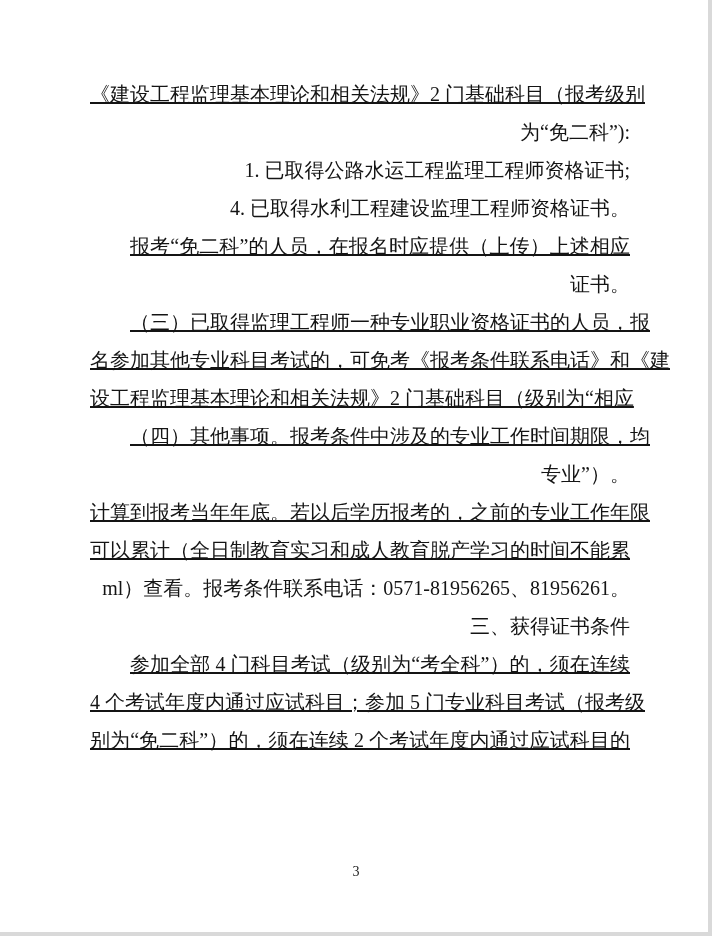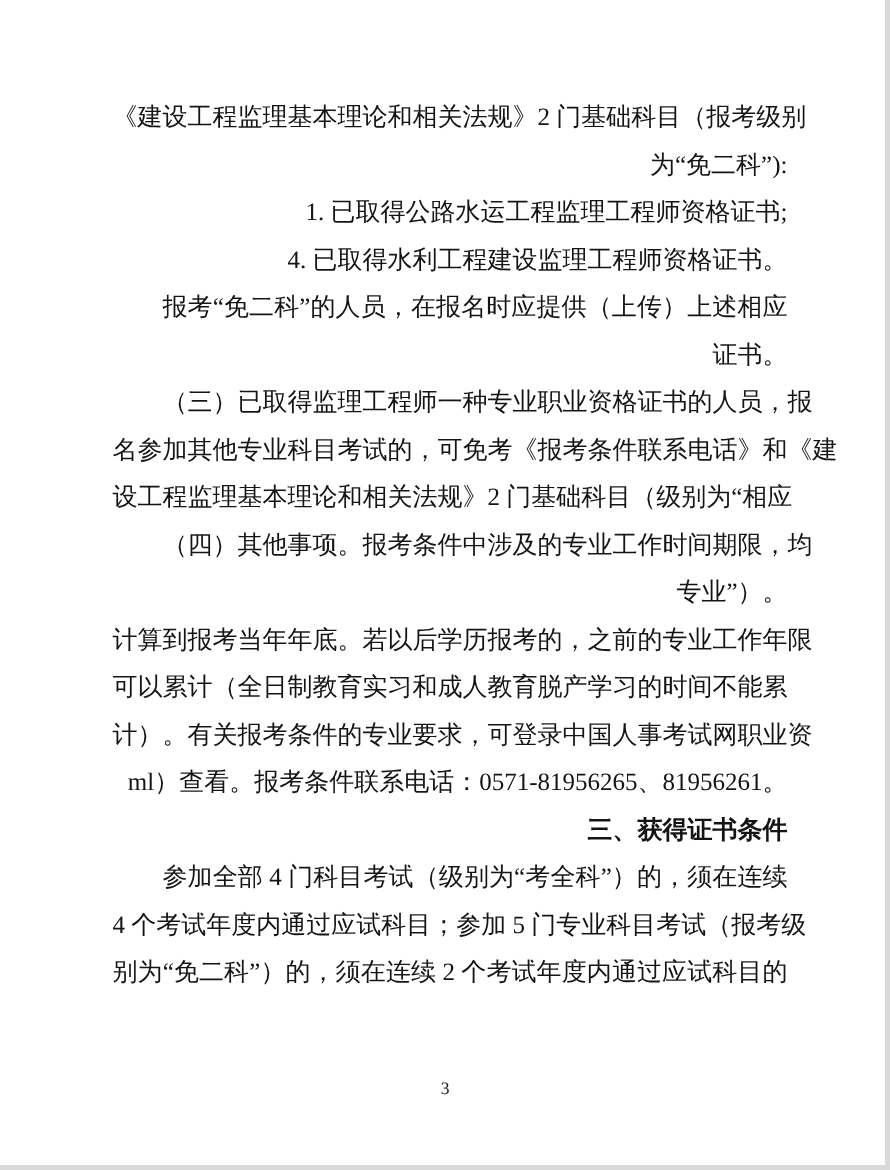--- a/index.html
+++ b/index.html
@@ -43,27 +43,28 @@
     height: 38px;
     line-height: 38px;
     font-size: 20px;
     white-space: nowrap;
     text-align: right;
     letter-spacing: 0;
   }
   .line.justify {
     text-align: justify;
     text-align-last: justify;
+    text-decoration: underline;
   }
   .line.indent {
     padding-left: 40px;
   }
   .line.heading {
     font-family: "Liberation Sans", "DejaVu Sans", sans-serif;
-    font-weight: bold;
+    font-weight: normal;
   }
   .page-number {
     position: absolute;
     top: 862px;
     left: 0;
     width: 712px;
     text-align: center;
     font-size: 14px;
     line-height: 20px;
     color: #1a1a1a;
@@ -79,21 +80,20 @@
   <div class="line indent">4. 已取得水利工程建设监理工程师资格证书。</div>
   <div class="line indent justify">报考“免二科”的人员，在报名时应提供（上传）上述相应</div>
   <div class="line">证书。</div>
   <div class="line indent justify">（三）已取得监理工程师一种专业职业资格证书的人员，报</div>
   <div class="line justify">名参加其他专业科目考试的，可免考《报考条件联系电话》和《建</div>
   <div class="line justify">设工程监理基本理论和相关法规》2 门基础科目（级别为“相应</div>
   <div class="line indent justify">（四）其他事项。报考条件中涉及的专业工作时间期限，均</div>
   <div class="line">专业”）。</div>
   <div class="line justify">计算到报考当年年底。若以后学历报考的，之前的专业工作年限</div>
   <div class="line justify">可以累计（全日制教育实习和成人教育脱产学习的时间不能累</div>
-  <div class="line justify">计）。有关报考条件的专业要求，可登录中国人事考试网职业资</div>
   <div class="line">ml）查看。报考条件联系电话：0571-81956265、81956261。</div>
   <div class="line indent heading">三、获得证书条件</div>
   <div class="line indent justify">参加全部 4 门科目考试（级别为“考全科”）的，须在连续</div>
   <div class="line justify">4 个考试年度内通过应试科目；参加 5 门专业科目考试（报考级</div>
   <div class="line justify">别为“免二科”）的，须在连续 2 个考试年度内通过应试科目的</div>
 </div>
 
 <div class="page-number">3</div>
 
 <div class="page-edge-right"></div>

